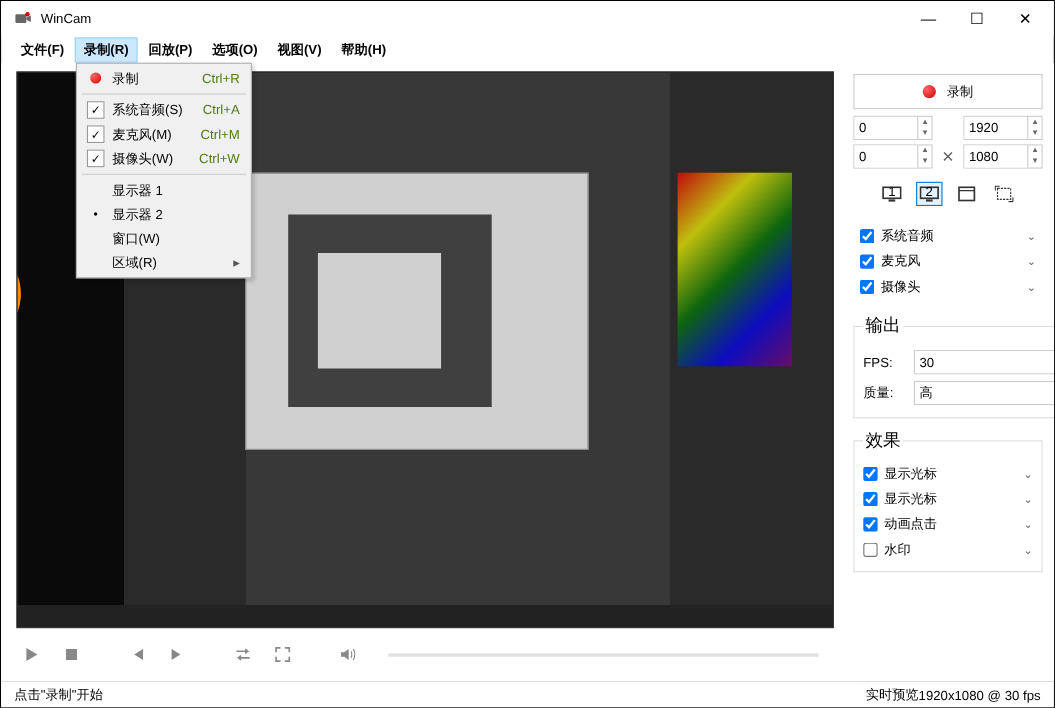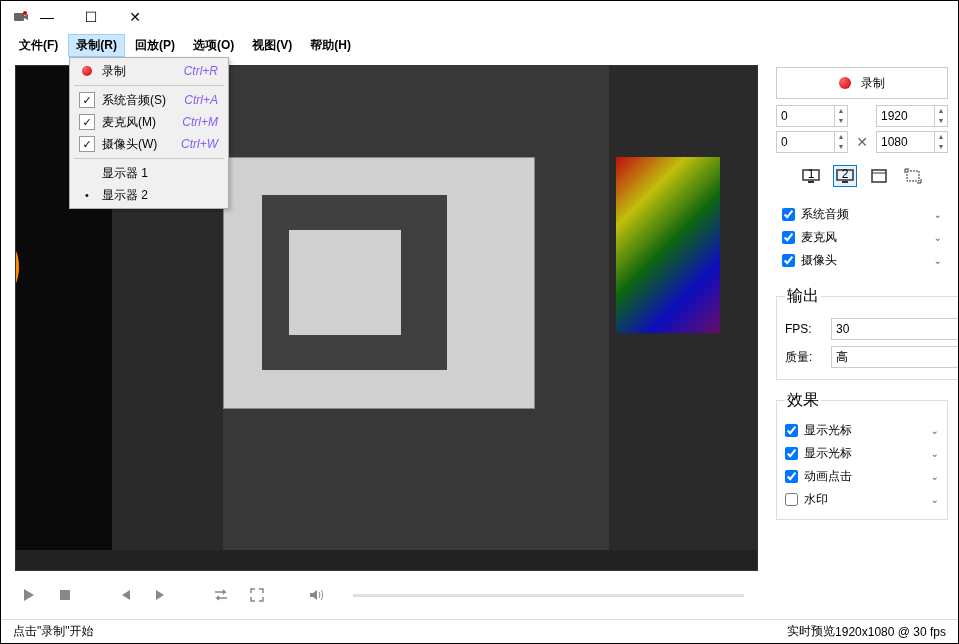--- a/index.html
+++ b/index.html
@@ -12,21 +12,21 @@
 .menubar { height: 24px; display: flex; align-items: center; padding: 0 10px; gap: 2px; position: relative; }
 .menubar .menu-item { padding: 3px 8px; cursor: pointer; font-weight: bold; }
 .menubar .menu-item.open { background: #cce8ff; border: 1px solid #99d1ff; padding: 2px 7px; }
 .dropdown { position: absolute; top: 24px; left: 68px; background: #f0f0f0; border: 1px solid #b0b0b0; box-shadow: 2px 2px 4px rgba(0,0,0,0.2); min-width: 160px; padding: 2px; z-index: 100; }
 .dropdown-row { display: flex; align-items: center; height: 22px; padding: 0 8px 0 4px; cursor: pointer; }
 .dropdown-check { width: 22px; display: flex; align-items: center; justify-content: center; font-size: 11px; }
 .dropdown-check.boxed { border: 1px solid #999; width: 16px; height: 16px; margin: 0 3px; background: #fff; }
 .dropdown-icon { width: 22px; display: flex; align-items: center; justify-content: center; }
 .rec-dot { width: 10px; height: 10px; border-radius: 50%; background: radial-gradient(circle at 30% 30%, #ff6666, #cc0000); }
 .dropdown-label { flex: 1; padding-left: 4px; }
-.dropdown-shortcut { color: #8b5cf6; margin-left: 16px; font-style: italic; }
+.dropdown-shortcut { color: #4d7c0f; margin-left: 16px; }
 .dropdown-sep { height: 1px; background: #ccc; margin: 3px 2px; }
 .dropdown-sub { margin-left: auto; color: #555; }
 .content { flex: 1; display: flex; overflow: hidden; }
 .preview-area { flex: 1; display: flex; flex-direction: column; background: #fff; }
 .preview { flex: 1; margin: 8px 14px 0 14px; background: #1a1a1a; position: relative; border: 1px solid #333; display: flex; align-items: center; justify-content: center; overflow: hidden; }
 .preview-inner { width: 100%; height: 100%; background: linear-gradient(90deg, #0a0a0a 0%, #0a0a0a 13%, #2a2a2a 13%, #2a2a2a 28%, #383838 28%, #383838 80%, #2a2a2a 80%); position: relative; }
 .nested { position: absolute; top: 18%; left: 28%; width: 42%; height: 50%; background: #d0d0d0; border: 1px solid #888; }
 .nested2 { position: absolute; top: 15%; left: 12%; width: 60%; height: 70%; background: #404040; }
 .nested3 { position: absolute; top: 20%; left: 15%; width: 60%; height: 60%; background: #d0d0d0; }
 .color-panel { position: absolute; top: 18%; right: 5%; width: 14%; height: 35%; background: linear-gradient(135deg, red, yellow, green, blue, purple); opacity: 0.7; }
@@ -70,20 +70,21 @@
 <body>
 
 <div class="titlebar">
   <span class="app-icon">
     <svg width="16" height="16" viewBox="0 0 16 16">
         <rect x="1" y="4" width="10" height="8" fill="#666" rx="1"></rect>
         <path d="M11 7 L15 5 L15 11 L11 9 Z" fill="#666"></path>
         <circle cx="12" cy="4" r="2" fill="#d00"></circle>
       </svg>
   </span>
+  <span class="title">WinCam</span>
   <div class="winbtns">
     <span class="winbtn">—</span>
     <span class="winbtn">☐</span>
     <span class="winbtn">✕</span>
   </div>
 </div>
 
 <div class="menubar">
   <span class="menu-item">文件(F)</span>
   <span class="menu-item open">录制(R)</span>
@@ -117,20 +118,29 @@
       <span class="dropdown-shortcut">Ctrl+W</span>
     </div>
     <div class="dropdown-sep"></div>
     <div class="dropdown-row">
       <span class="dropdown-check"></span>
       <span class="dropdown-label">显示器 1</span>
     </div>
     <div class="dropdown-row">
       <span class="dropdown-check">•</span>
       <span class="dropdown-label">显示器 2</span>
+    </div>
+    <div class="dropdown-row">
+      <span class="dropdown-check"></span>
+      <span class="dropdown-label">窗口(W)</span>
+    </div>
+    <div class="dropdown-row">
+      <span class="dropdown-check"></span>
+      <span class="dropdown-label">区域(R)</span>
+      <span class="dropdown-sub">▸</span>
     </div>
   </div>
 </div>
 
 <div class="content">
   <div class="preview-area">
     <div class="preview">
       <div class="preview-inner">
         <div class="orange-blob"></div>
         <div class="blue-badge">网页在线工具</div>

